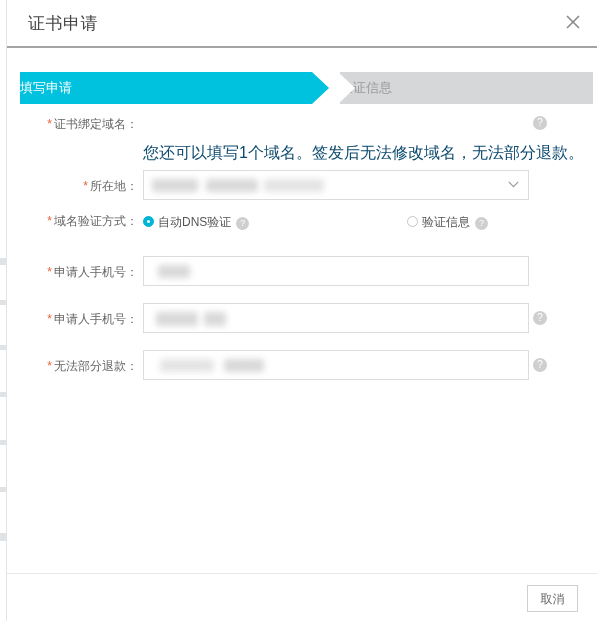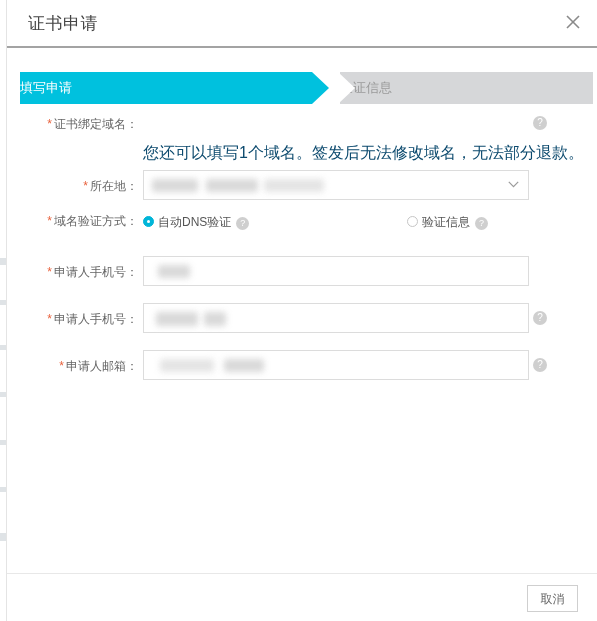--- a/index.html
+++ b/index.html
@@ -383,21 +383,21 @@
         <span class="star">*</span><span>申请人手机号：</span>
       </div>
       <input class="field" type="text" style="top: 7px; width: 386px;">
       <div class="redacted" style="left:144px;top:16px;width:42px;height:14px;"></div>
       <div class="redacted" style="left:192px;top:16px;width:22px;height:14px;"></div>
       <div class="help" style="top:15px;">?</div>
     </div>
 
     <div class="row" style="height:47px;">
       <div class="label" style="top:15px;">
-        <span class="star">*</span><span>申请人邮箱：</span>
+        <span class="star">*</span><span>无法部分退款：</span>
       </div>
       <input class="field" type="text" style="top: 7px; width: 386px;">
       <div class="redacted light" style="left:148px;top:16px;width:54px;height:13px;"></div>
       <div class="redacted" style="left:212px;top:16px;width:40px;height:13px;"></div>
       <div class="help" style="top:15px;">?</div>
     </div>
 
 
   </div>
 

